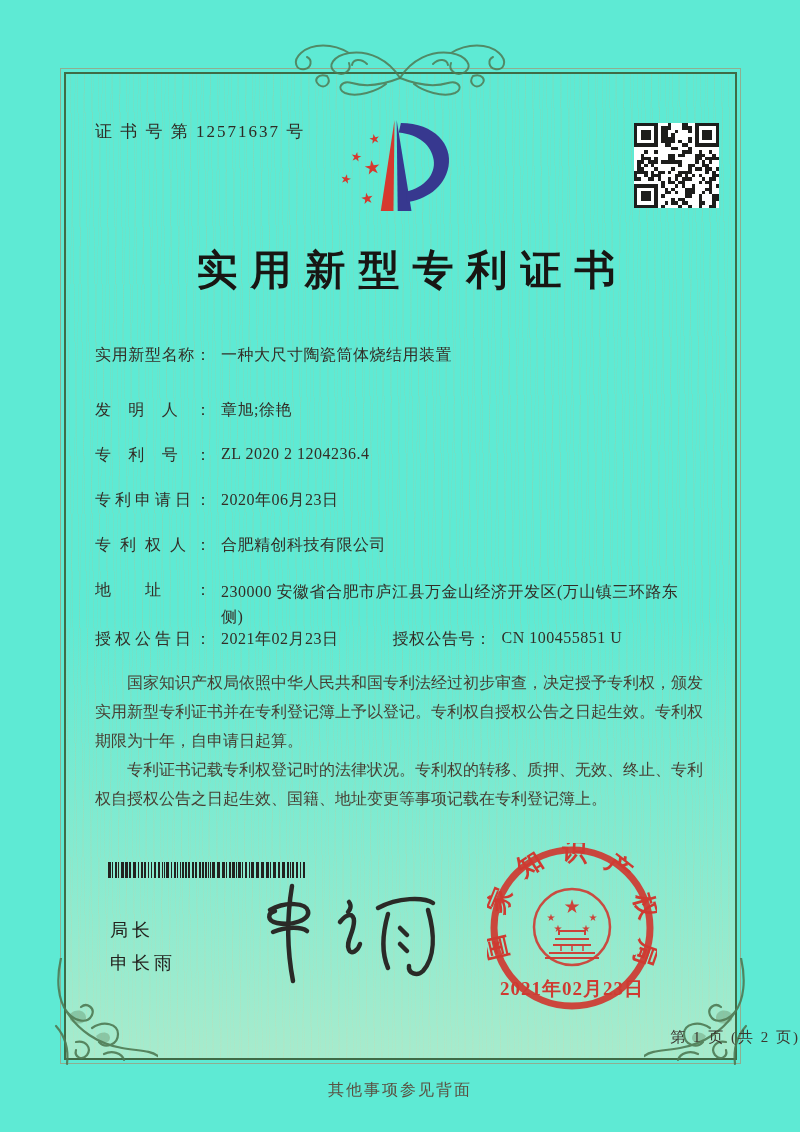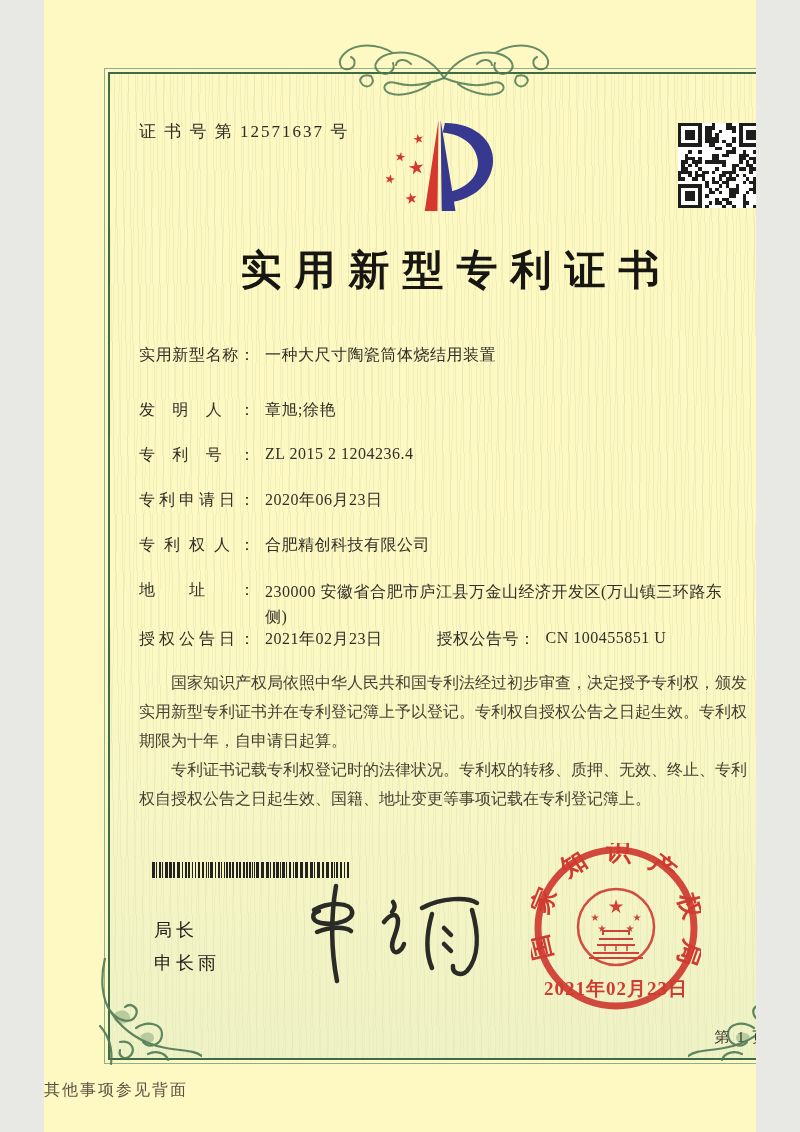--- a/index.html
+++ b/index.html
@@ -1,17 +1,17 @@
 <!DOCTYPE html>
 <html><head>
 <meta charset="utf-8">
 <style>
   * { margin:0; padding:0; box-sizing:border-box; }
   body { background:#e8e8e4; font-family:"Liberation Serif","DejaVu Serif",serif; }
-  .page { position:relative; width:712px; height:1132px; background:#fef9c3; margin:0 auto; overflow:hidden; }
+  .page { position:relative; width:800px; height:1132px; background:#5eead4; margin:0 auto; overflow:hidden; }
 
   
   .frame-outer { position:absolute; left:60px; top:68px; width:681px; height:996px;
     border:1px solid #8fae90; }
   .frame-inner { position:absolute; left:64px; top:72px; width:673px; height:988px;
     border:2px solid #3f6b46;
     background-image:
       linear-gradient(180deg, rgba(242,246,226,0) 55%, rgba(226,236,199,0.55) 100%),
       repeating-linear-gradient(89deg, rgba(173,196,149,0.20) 0 1px, rgba(255,255,255,0) 1px 7px),
       repeating-linear-gradient(91.5deg, rgba(173,196,149,0.14) 0 1px, rgba(255,255,255,0) 1px 9px);
@@ -47,21 +47,21 @@
   .sig-name  { position:absolute; left:110px; top:951px; font-size:18px; letter-spacing:4px;
     color:#23211d; font-family:"Liberation Sans","DejaVu Sans",sans-serif; }
   .signature { position:absolute; left:232px; top:878px; }
 
   .seal { position:absolute; left:487px; top:843px; }
   .seal-date { position:absolute; left:477px; top:976px; width:190px; text-align:center;
     font-size:19px; font-weight:bold; color:#cf3a31; letter-spacing:1px; }
 
   .footer-page { position:absolute; left:0; top:1028px; width:800px; text-align:right;
     font-size:15px; letter-spacing:2px; color:#3c372f; }
-  .back-note { position:absolute; left:0; top:1080px; width:800px; text-align:left;
+  .back-note { position:absolute; left:0; top:1080px; width:800px; text-align:center;
     font-size:16px; letter-spacing:2px; color:#5a5142; }
 </style>
 </head>
 <body>
 
 <div class="page">
 
   <div class="frame-outer"></div>
   <div class="frame-inner"></div>
 
@@ -328,21 +328,21 @@
   <div class="row" style="top:345px">
     <span class="lbl">实用新型名称：</span>
     <span class="val">一种大尺寸陶瓷筒体烧结用装置</span>
   </div>
   <div class="row" style="top:400px">
     <span class="lbl">发明人：</span>
     <span class="val">章旭;徐艳</span>
   </div>
   <div class="row" style="top:445px">
     <span class="lbl">专利号：</span>
-    <span class="val">ZL 2015 2 1204236.4</span>
+    <span class="val">ZL 2020 2 1204236.4</span>
   </div>
   <div class="row" style="top:490px">
     <span class="lbl">专利申请日：</span>
     <span class="val">2020年06月23日</span>
   </div>
   <div class="row" style="top:535px">
     <span class="lbl">专利权人：</span>
     <span class="val">合肥精创科技有限公司</span>
   </div>
   <div class="row" style="top:580px">

